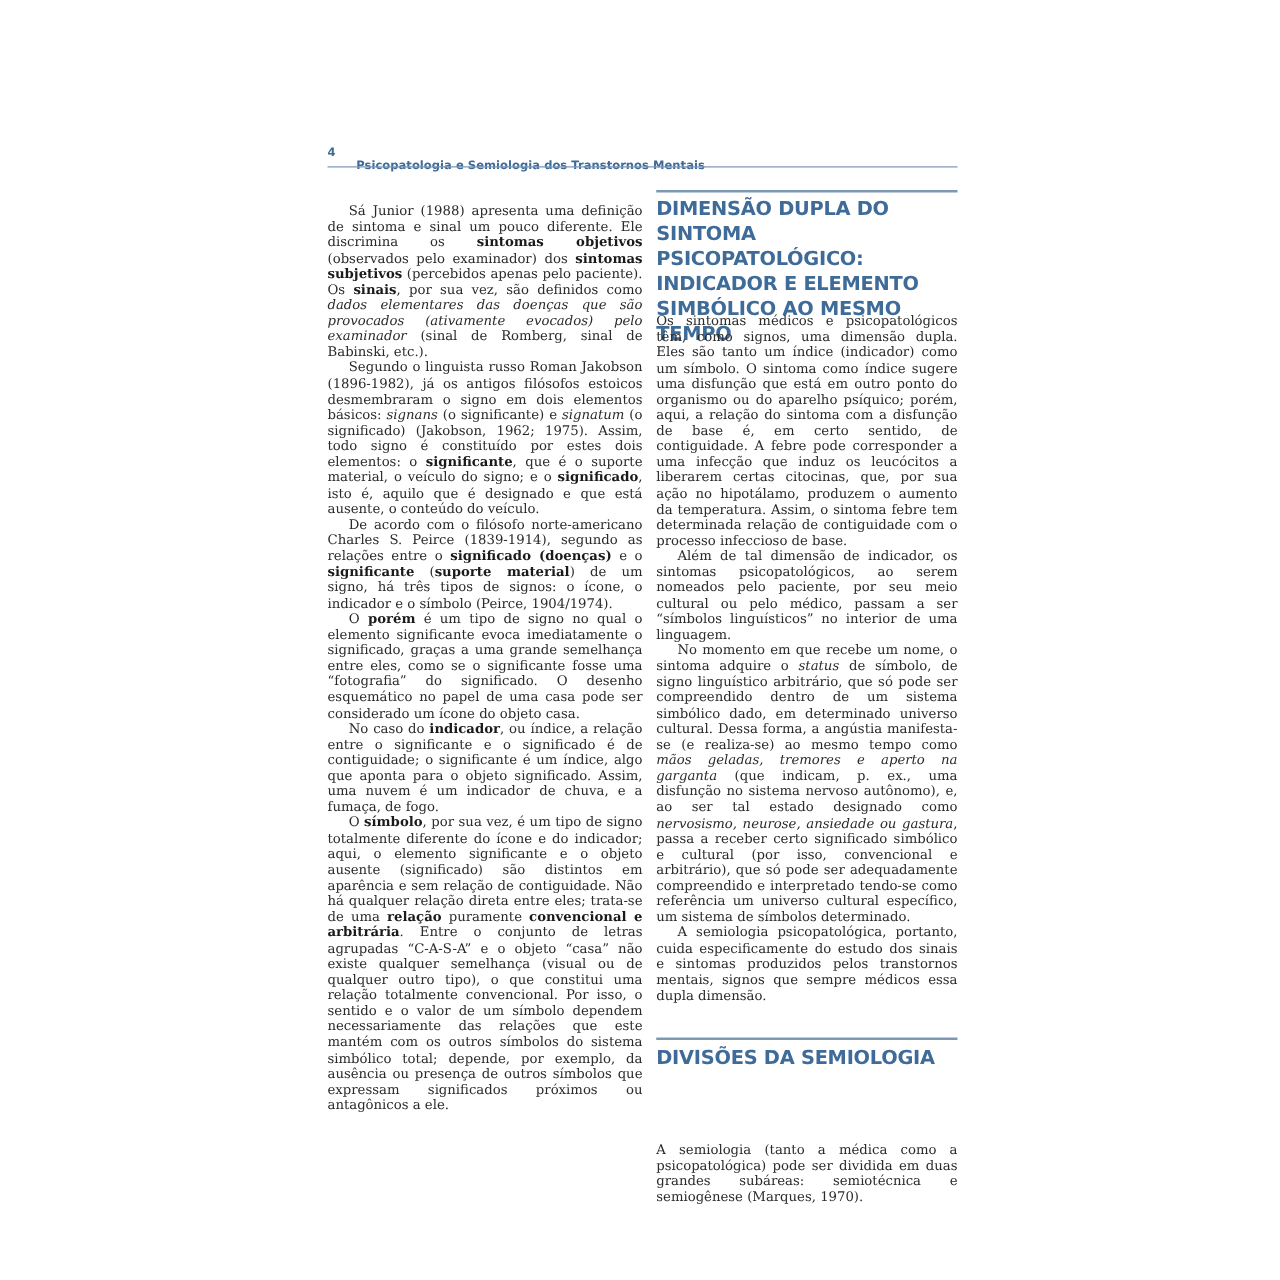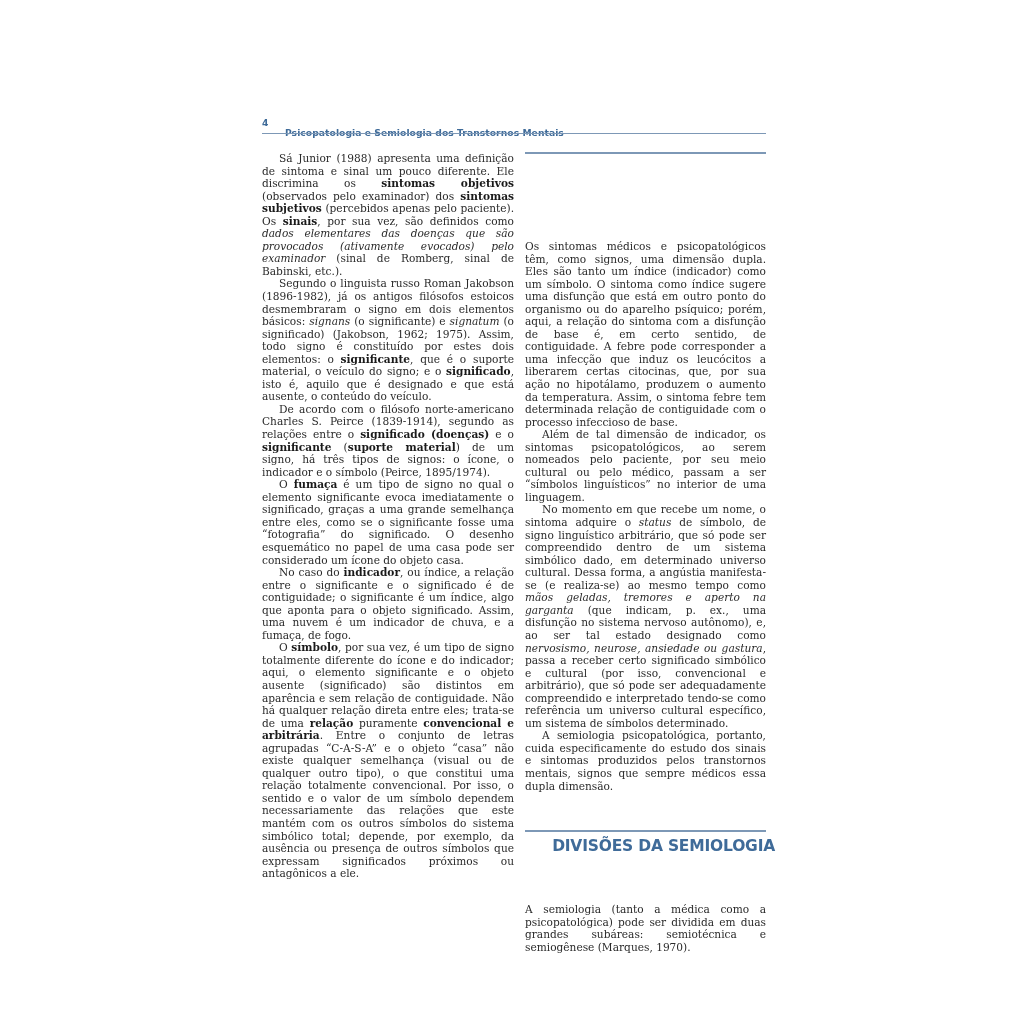--- a/index.html
+++ b/index.html
@@ -4,21 +4,21 @@
 <style>
   html, body { margin:0; padding:0; background:#ffffff; }
   body { width:1024px; height:1024px; position:relative; overflow:hidden; }
   .page { position:absolute; left:0; top:0; width:1024px; height:1024px; background:#fff; }
   .running-head { position:absolute; left:262px; top:114px; width:504px; height:20px;
     font-family:"DejaVu Sans", sans-serif; font-size:9.2px; font-weight:bold; color:#3f6b99; }
   .running-head .pnum { position:absolute; left:0; top:3px; }
   .running-head .rtitle { position:absolute; left:23px; top:13px; letter-spacing:0.05px; }
   .head-rule { position:absolute; left:262px; top:133px; width:504px; height:1px; background:#7d98b6; }
   .col { position:absolute; font-family:"DejaVu Serif", serif; font-size:10.6px; color:#2a2a2a;
-    line-height:12.55px; text-align:justify; }
+    line-height:12.55px; text-align:justify;margin-top:11px; }
   .col-left { left:262px; top:152px; width:252px; }
   .col-right { left:525px; top:240px; width:241px; }
   .col p { margin:0; text-indent:17px; hyphens:manual; }
   .col p.noindent { text-indent:0; }
   .col b { font-weight:bold; color:#1a1a1a; }
   .col i { font-style:italic; }
   .sec-rule { position:absolute; height:2px; background:#7d98b6; }
   .sec-title { position:absolute; font-family:"DejaVu Sans", sans-serif; font-weight:bold;
     color:#3f6b99; font-size:15.5px; line-height:20px; letter-spacing:-0.2px; }
   .s1-rule { left:525px; top:152px; width:241px; }
@@ -37,37 +37,43 @@
     <span class="pnum">4</span>
     <span class="rtitle">Psicopatologia e Semiologia dos Transtornos Mentais</span>
   </div>
   <div class="head-rule"></div>
 
   <div class="col col-left">
     <p><span>Sá Junior (1988) apresenta uma definição de sintoma e sinal um pouco diferente. Ele discrimina os </span><b>sintomas objetivos</b><span> (observados pelo examinador) dos </span><b>sintomas subjetivos</b><span> (percebidos apenas pelo paciente). Os </span><b>sinais</b><span>, por sua vez, são definidos como </span><i>dados elementares das doenças que são provocados (ativamente evocados) pelo examinador</i><span> (sinal de Romberg, sinal de Babinski, etc.).</span></p>
 
     <p><span>Segundo o linguista russo Roman Jakobson (1896-1982), já os antigos filósofos estoicos desmembraram o signo em dois elementos básicos: </span><i>signans</i><span> (o significante) e </span><i>signatum</i><span> (o significado) (Jakobson, 1962; 1975). Assim, todo signo é constituído por estes dois elementos: o </span><b>significante</b><span>, que é o suporte material, o veículo do signo; e o </span><b>significado</b><span>, isto é, aquilo que é designado e que está ausente, o conteúdo do veículo.</span></p>
 
-    <p><span>De acordo com o filósofo norte-americano Charles S. Peirce (1839-1914), segundo as relações entre o </span><b>significado (doenças)</b><span> e o </span><b>significante</b><span> (</span><b>suporte material</b><span>) de um signo, há três tipos de signos: o ícone, o indicador e o símbolo (Peirce, 1895/1974).</span></p>
+    <p><span>De acordo com o filósofo norte-americano Charles S. Peirce (1839-1914), segundo as relações entre o </span><b>significado (doenças)</b><span> e o </span><b>significante</b><span> (</span><b>suporte material</b><span>) de um signo, há três tipos de signos: o ícone, o indicador e o símbolo (Peirce, 1904/1974).</span></p>
 
-    <p><span>O </span><b>fumaça</b><span> é um tipo de signo no qual o elemento significante evoca imediatamente o significado, graças a uma grande semelhança entre eles, como se o significante fosse uma “fotografia” do significado. O desenho esquemático no papel de uma casa pode ser considerado um ícone do objeto casa.</span></p>
+    <p><span>O </span><b>porém</b><span> é um tipo de signo no qual o elemento significante evoca imediatamente o significado, graças a uma grande semelhança entre eles, como se o significante fosse uma “fotografia” do significado. O desenho esquemático no papel de uma casa pode ser considerado um ícone do objeto casa.</span></p>
 
     <p><span>No caso do </span><b>indicador</b><span>, ou índice, a relação entre o significante e o significado é de contiguidade; o significante é um índice, algo que aponta para o objeto significado. Assim, uma nuvem é um indicador de chuva, e a fumaça, de fogo.</span></p>
 
     <p><span>O </span><b>símbolo</b><span>, por sua vez, é um tipo de signo totalmente diferente do ícone e do indicador; aqui, o elemento significante e o objeto ausente (significado) são distintos em aparência e sem relação de contiguidade. Não há qualquer relação direta entre eles; trata-se de uma </span><b>relação</b><span> puramente </span><b>convencional e arbitrária</b><span>. Entre o conjunto de letras agrupadas “C-A-S-A” e o objeto “casa” não existe qualquer semelhança (visual ou de qualquer outro tipo), o que constitui uma relação totalmente convencional. Por isso, o sentido e o valor de um símbolo dependem necessariamente das relações que este mantém com os outros símbolos do sistema simbólico total; depende, por exemplo, da ausência ou presença de outros símbolos que expressam significados próximos ou antagônicos a ele.</span></p>
   </div>
 
   <div class="sec-rule s1-rule"></div>
+  <h2 class="sec-title s1-title" style="margin:0;">
+    <span>DIMENSÃO DUPLA DO</span>
+    <span>SINTOMA PSICOPATOLÓGICO:</span>
+    <span>INDICADOR E ELEMENTO</span>
+    <span>SIMBÓLICO AO MESMO TEMPO</span>
+  </h2>
 
   <div class="col col-right">
     <p class="noindent">Os sintomas médicos e psicopatológicos têm, como signos, uma dimensão dupla. Eles são tanto um índice (indicador) como um símbolo. O sintoma como índice sugere uma disfunção que está em outro ponto do organismo ou do aparelho psíquico; porém, aqui, a relação do sintoma com a disfunção de base é, em certo sentido, de contiguidade. A febre pode corresponder a uma infecção que induz os leucócitos a liberarem certas citocinas, que, por sua ação no hipotálamo, produzem o aumento da temperatura. Assim, o sintoma febre tem determinada relação de contiguidade com o processo infeccioso de base.</p>
     <p>Além de tal dimensão de indicador, os sintomas psicopatológicos, ao serem nomeados pelo paciente, por seu meio cultural ou pelo médico, passam a ser “símbolos linguísticos” no interior de uma linguagem.</p>
     <p><span>No momento em que recebe um nome, o sintoma adquire o </span><i>status</i><span> de símbolo, de signo linguístico arbitrário, que só pode ser compreendido dentro de um sistema simbólico dado, em determinado universo cultural. Dessa forma, a angústia manifesta-se (e realiza-se) ao mesmo tempo como </span><i>mãos geladas, tremores e aperto na garganta</i><span> (que indicam, p. ex., uma disfunção no sistema nervoso autônomo), e, ao ser tal estado designado como </span><i>nervosismo, neurose, ansiedade ou gastura</i><span>, passa a receber certo significado simbólico e cultural (por isso, convencional e arbitrário), que só pode ser adequadamente compreendido e interpretado tendo-se como referência um universo cultural específico, um sistema de símbolos determinado.</span></p>
     <p>A semiologia psicopatológica, portanto, cuida especificamente do estudo dos sinais e sintomas produzidos pelos transtornos mentais, signos que sempre médicos essa dupla dimensão.</p>
   </div>
 
   <div class="sec-rule s2-rule"></div>
-  <h2 class="sec-title s2-title" style="margin:0;text-align:right;">DIVISÕES DA SEMIOLOGIA</h2>
+  <h2 class="sec-title s2-title" style="margin:0;">DIVISÕES DA SEMIOLOGIA</h2>
   <div class="col col-right2">
     <p class="noindent">A semiologia (tanto a médica como a psicopatológica) pode ser dividida em duas grandes subáreas: semiotécnica e semiogênese (Marques, 1970).</p>
   </div>
 
 </div>
 
 </body></html>

